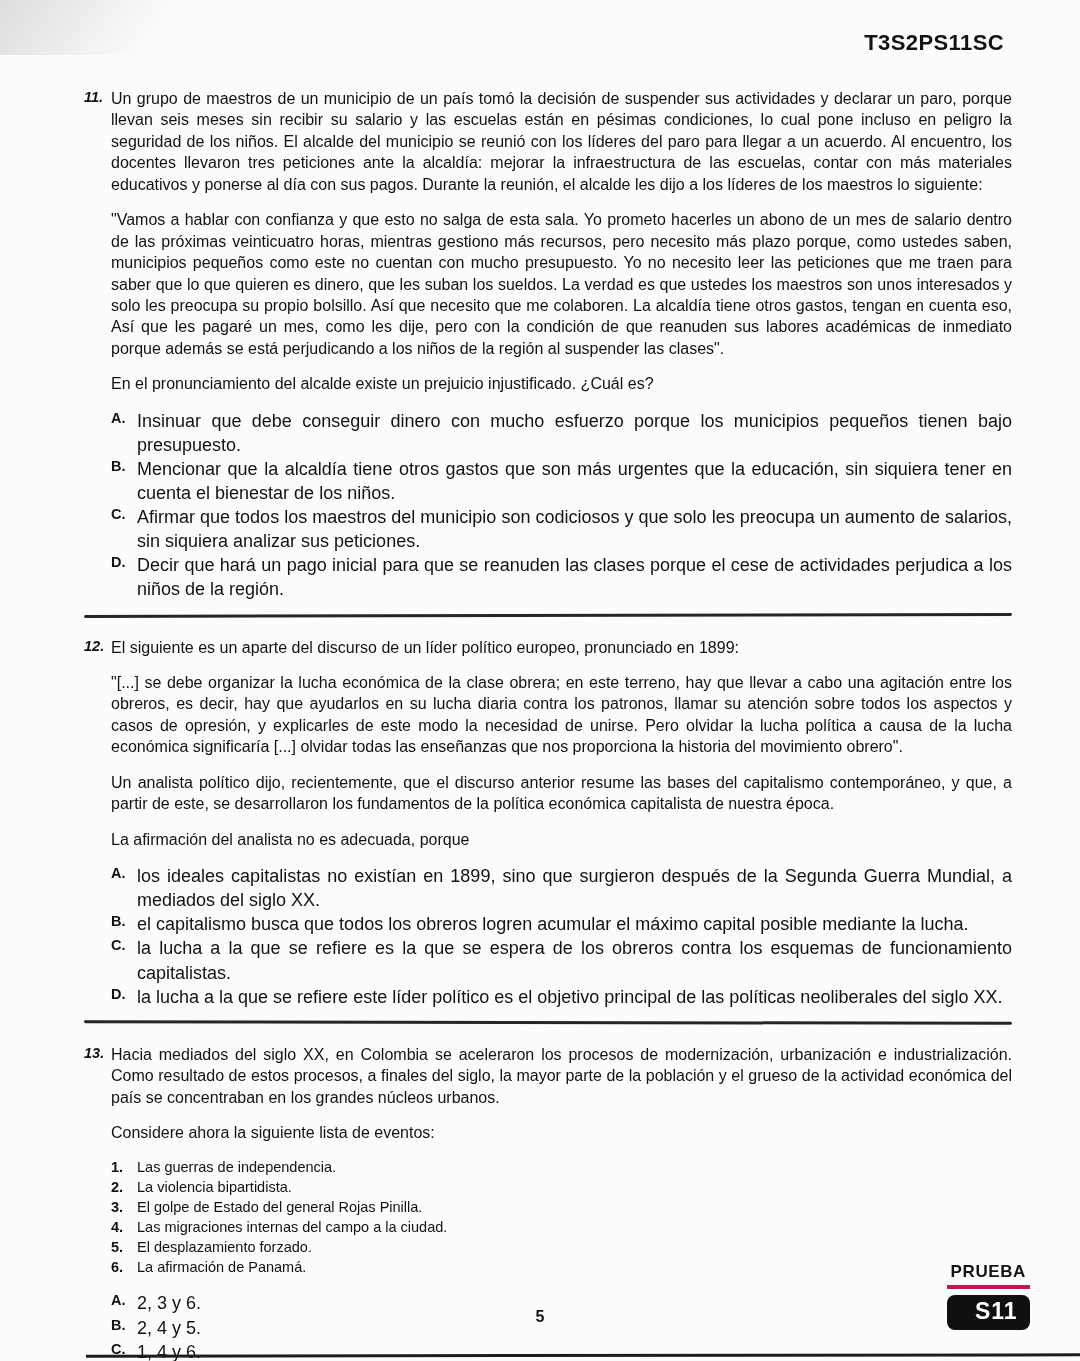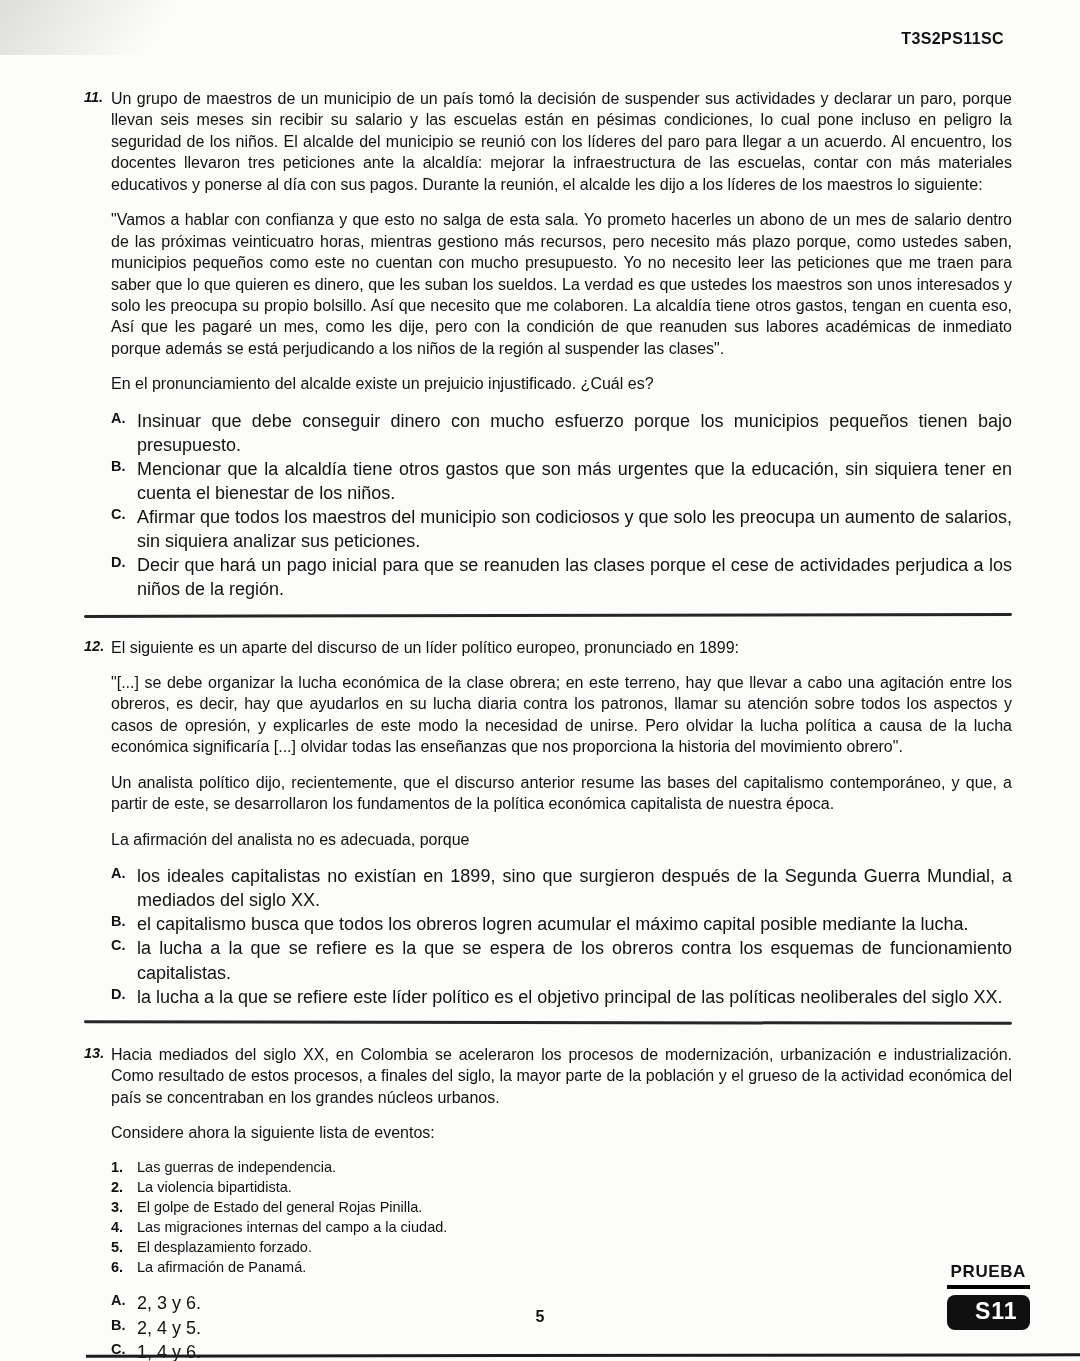--- a/index.html
+++ b/index.html
@@ -13,21 +13,21 @@
     color:#121212;
     overflow:hidden;
   }
   .corner-shade {
     position:absolute; top:0; left:0; width:240px; height:55px;
     background:linear-gradient(125deg, rgba(140,140,140,0.28), rgba(140,140,140,0) 65%);
     pointer-events:none;
   }
   .header-code {
     position:absolute; top:30px; right:76px;
-    font-weight:bold; font-size:16px; letter-spacing:0.4px;
+    font-weight:bold; font-size:22px; letter-spacing:0.4px;
   }
   .content {
     position:absolute; top:88px; left:84px; right:68px;
   }
   .q-first { display:flex; }
   .q-num {
     width:27px; flex-shrink:0;
     font-weight:bold; font-size:14.5px; line-height:1.34;font-style:italic;
   }
   .q-body { flex:1; min-width:0; }
@@ -58,21 +58,21 @@
   }
   .divider.d1 { transform:rotate(-0.12deg); }
   .divider.d2 { transform:rotate(0.1deg); }
   .footer-right {
     position:absolute; top:1262px; right:50px;
     text-align:center;
   }
   .prueba-label {
     display:inline-block;
     font-weight:bold; font-size:17px; letter-spacing:0.6px;
-    border-bottom:4px solid #000000;
+    border-bottom:4px solid #be185d;
     padding:0 4px 3px 4px;
     margin-bottom:6px;
   }
   .s11-badge {
     display:block;
     background:#101010; color:#ffffff;
     font-weight:bold; font-size:23px; letter-spacing:1px;
     padding:3px 2px 5px 18px;
     border-radius:8px;
   }

